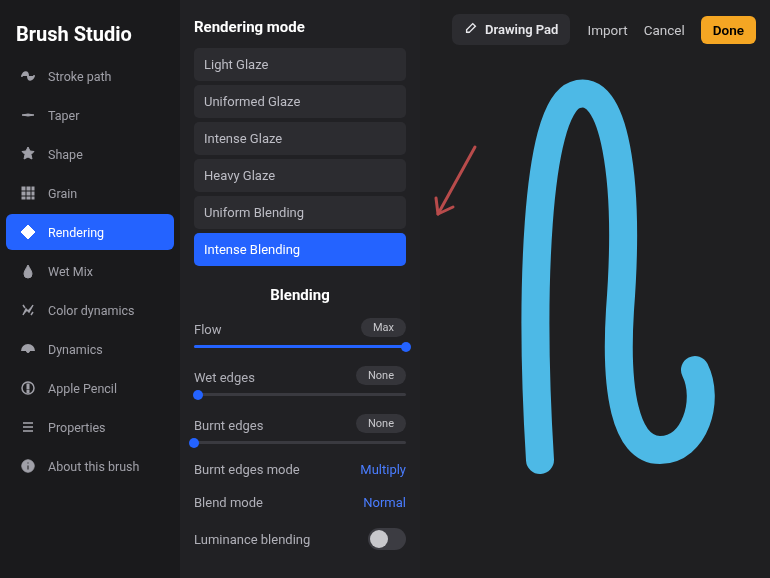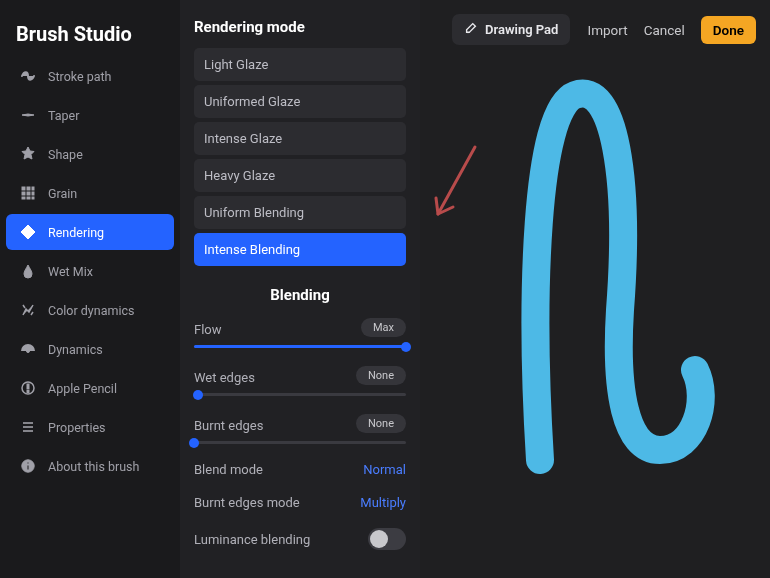--- a/index.html
+++ b/index.html
@@ -219,27 +219,27 @@
         <span class="slider-label">Burnt edges</span>
         <span class="slider-badge">None</span>
       </div>
       <div class="slider-track">
         <div class="slider-fill" style="width:0%"></div>
         <div class="slider-thumb" style="left:0%"></div>
       </div>
     </div>
 
     <div class="setting-row">
+      <span class="setting-label">Burnt edges mode</span>
+      <span class="setting-value">Multiply</span>
+    </div>
+
+    <div class="setting-row">
       <span class="setting-label">Blend mode</span>
       <span class="setting-value">Normal</span>
-    </div>
-
-    <div class="setting-row">
-      <span class="setting-label">Burnt edges mode</span>
-      <span class="setting-value">Multiply</span>
     </div>
 
     <div class="setting-row">
       <span class="setting-label">Luminance blending</span>
       <div class="toggle">
         <div class="toggle-knob"></div>
       </div>
     </div>
 
   </div>

